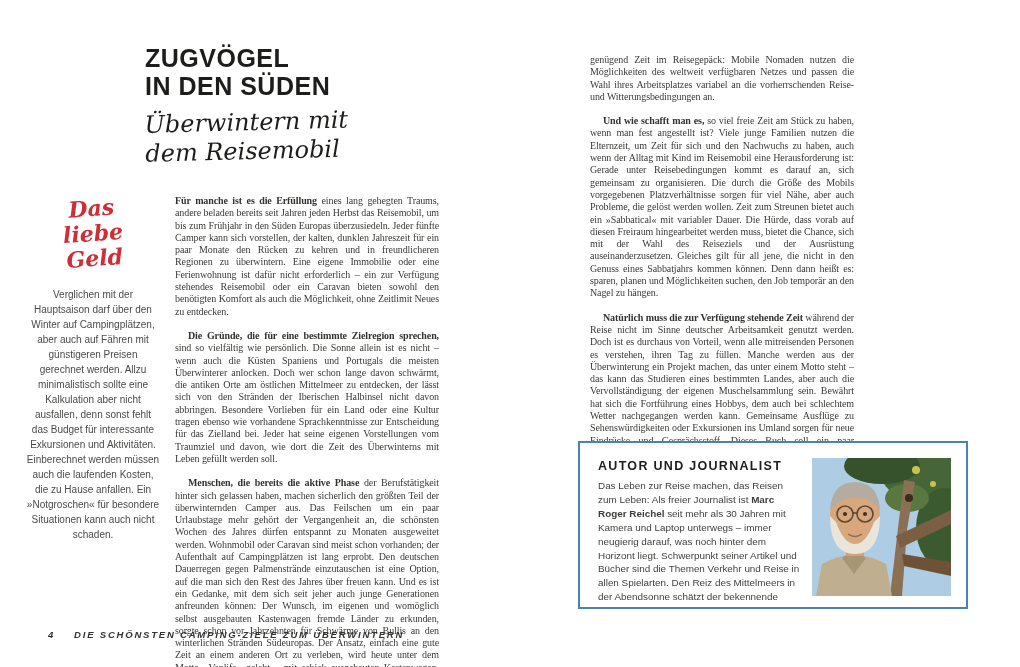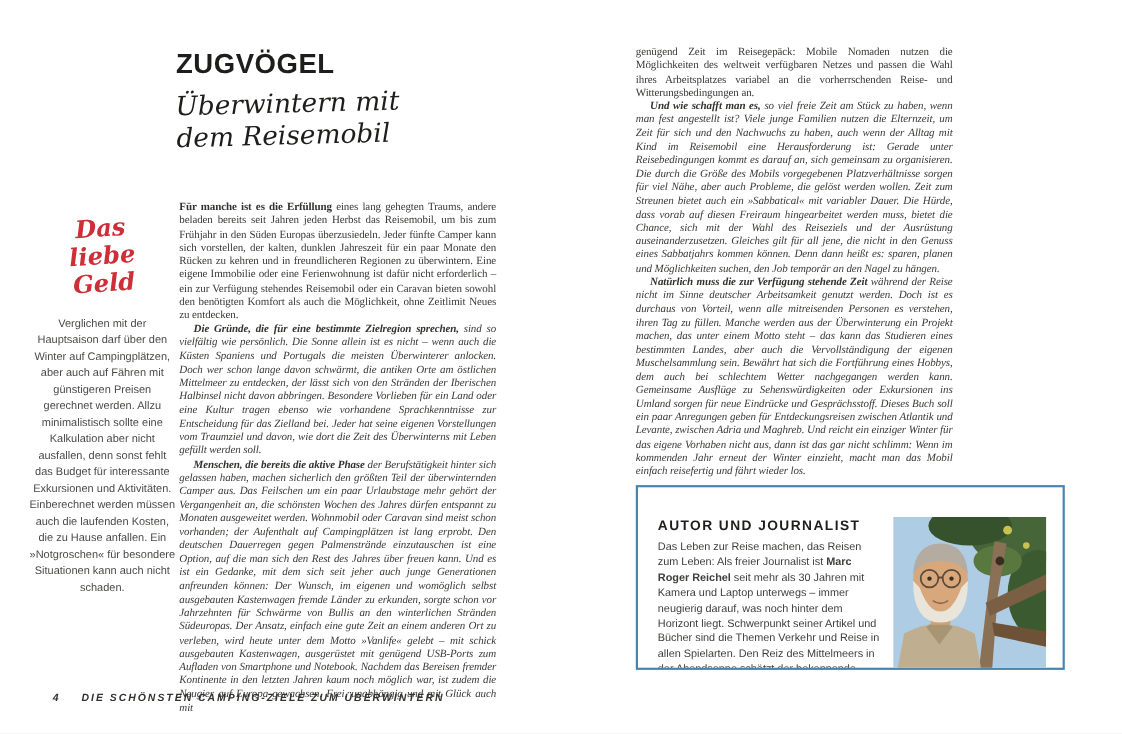--- a/index.html
+++ b/index.html
@@ -1,39 +1,39 @@
 <!DOCTYPE html>
 <html><head>
 <meta charset="utf-8">
 <style>
   html,body{margin:0;padding:0;background:#e9e9e9;}
   .spread{position:relative;width:1020px;height:667px;background:#ffffff;overflow:hidden;
           font-family:"Liberation Sans",sans-serif;}
   
-  .title-block{position:absolute;left:160px;top:44px;}
+  .title-block{position:absolute;left:145px;top:44px;}
   .title-line{display:block;font-family:"Liberation Sans",sans-serif;font-weight:bold;
               font-size:25px;line-height:28px;letter-spacing:.5px;color:#1d1d1b;}
   .subtitle{margin-top:8px;width:220px;font-family:"DejaVu Serif",serif;font-style:italic;
             font-size:24px;line-height:29px;color:#1d1d1b;transform:rotate(-1.5deg);}
   .sidebar{position:absolute;left:26px;top:196px;width:134px;text-align:center;}
   .sidebar-heading{font-family:"DejaVu Serif",serif;font-style:italic;font-weight:bold;
                    font-size:22px;line-height:25px;color:#ce2e37;width:104px;margin:0 auto;
                    transform:rotate(-4deg);}
   .sidebar-text{margin:16px 0 0;font-size:10px;line-height:15px;color:#4b4a48;}
   .body-col{position:absolute;text-align:justify;font-family:"Liberation Serif",serif;
             font-size:10px;line-height:12.3px;letter-spacing:-0.1px;color:#3b3a38;}
   .left-col{left:163px;top:183px;width:288px;}
   .right-col{left:578px;top:42px;width:288px;}
-  .para{margin:0;}
-  .para.indent{text-indent:13px;font-style:italic;}
+  .para{margin:12px;}
+  .para.indent{text-indent:13px;}
   .para strong{font-weight:bold;color:#33322f;}
   
   .author-box{position:absolute;left:578px;top:441px;width:390px;height:168px;
               box-sizing:border-box;border:2px solid #4a84ad;background:#fff;
-              display:flex;gap:12px;padding:27px 15px 10px 18px;overflow:hidden;}
+              display:flex;gap:12px;padding:15px 15px 10px 18px;overflow:hidden;}
   .author-text{width:206px;}
   .author-text h2{margin:0 0 5px;font-size:12.5px;line-height:16px;font-weight:bold;
                   letter-spacing:1.3px;color:#1d1d1b;}
   .author-text p{margin:0;font-size:9.9px;line-height:13.9px;color:#3e3e3c;}
   .author-photo{width:139px;height:138px;flex:none;margin-left:auto;}
   .author-photo svg{display:block;width:100%;height:100%;}
   
   .page-footer{position:absolute;top:629px;font-weight:bold;font-size:9.5px;
                letter-spacing:1.8px;color:#33322f;white-space:nowrap;font-style:italic;}
   .footer-left{left:48px;}
@@ -44,20 +44,21 @@
 </head>
 <body>
 
 <div class="spread">
 
   <section>
 
     <header class="title-block">
       <h1 style="margin:0;">
         <span class="title-line">ZUGVÖGEL</span>
+        <span class="title-line">IN DEN SÜDEN</span>
       </h1>
       <div class="subtitle">Überwintern mit dem Reisemobil</div>
     </header>
 
     <aside class="sidebar">
       <div class="sidebar-heading">Das liebe Geld</div>
       <p class="sidebar-text">Verglichen mit der Hauptsaison darf über den Winter auf Campingplätzen, aber auch auf Fähren mit günstigeren Preisen gerechnet werden. Allzu minimalistisch sollte eine Kalkulation aber nicht ausfallen, denn sonst fehlt das Budget für interessante Exkursionen und Aktivitäten. Einberechnet werden müssen auch die laufenden Kosten, die zu Hause anfallen. Ein »Notgroschen« für besondere Situationen kann auch nicht schaden.</p>
     </aside>
 
     <div class="body-col left-col">

